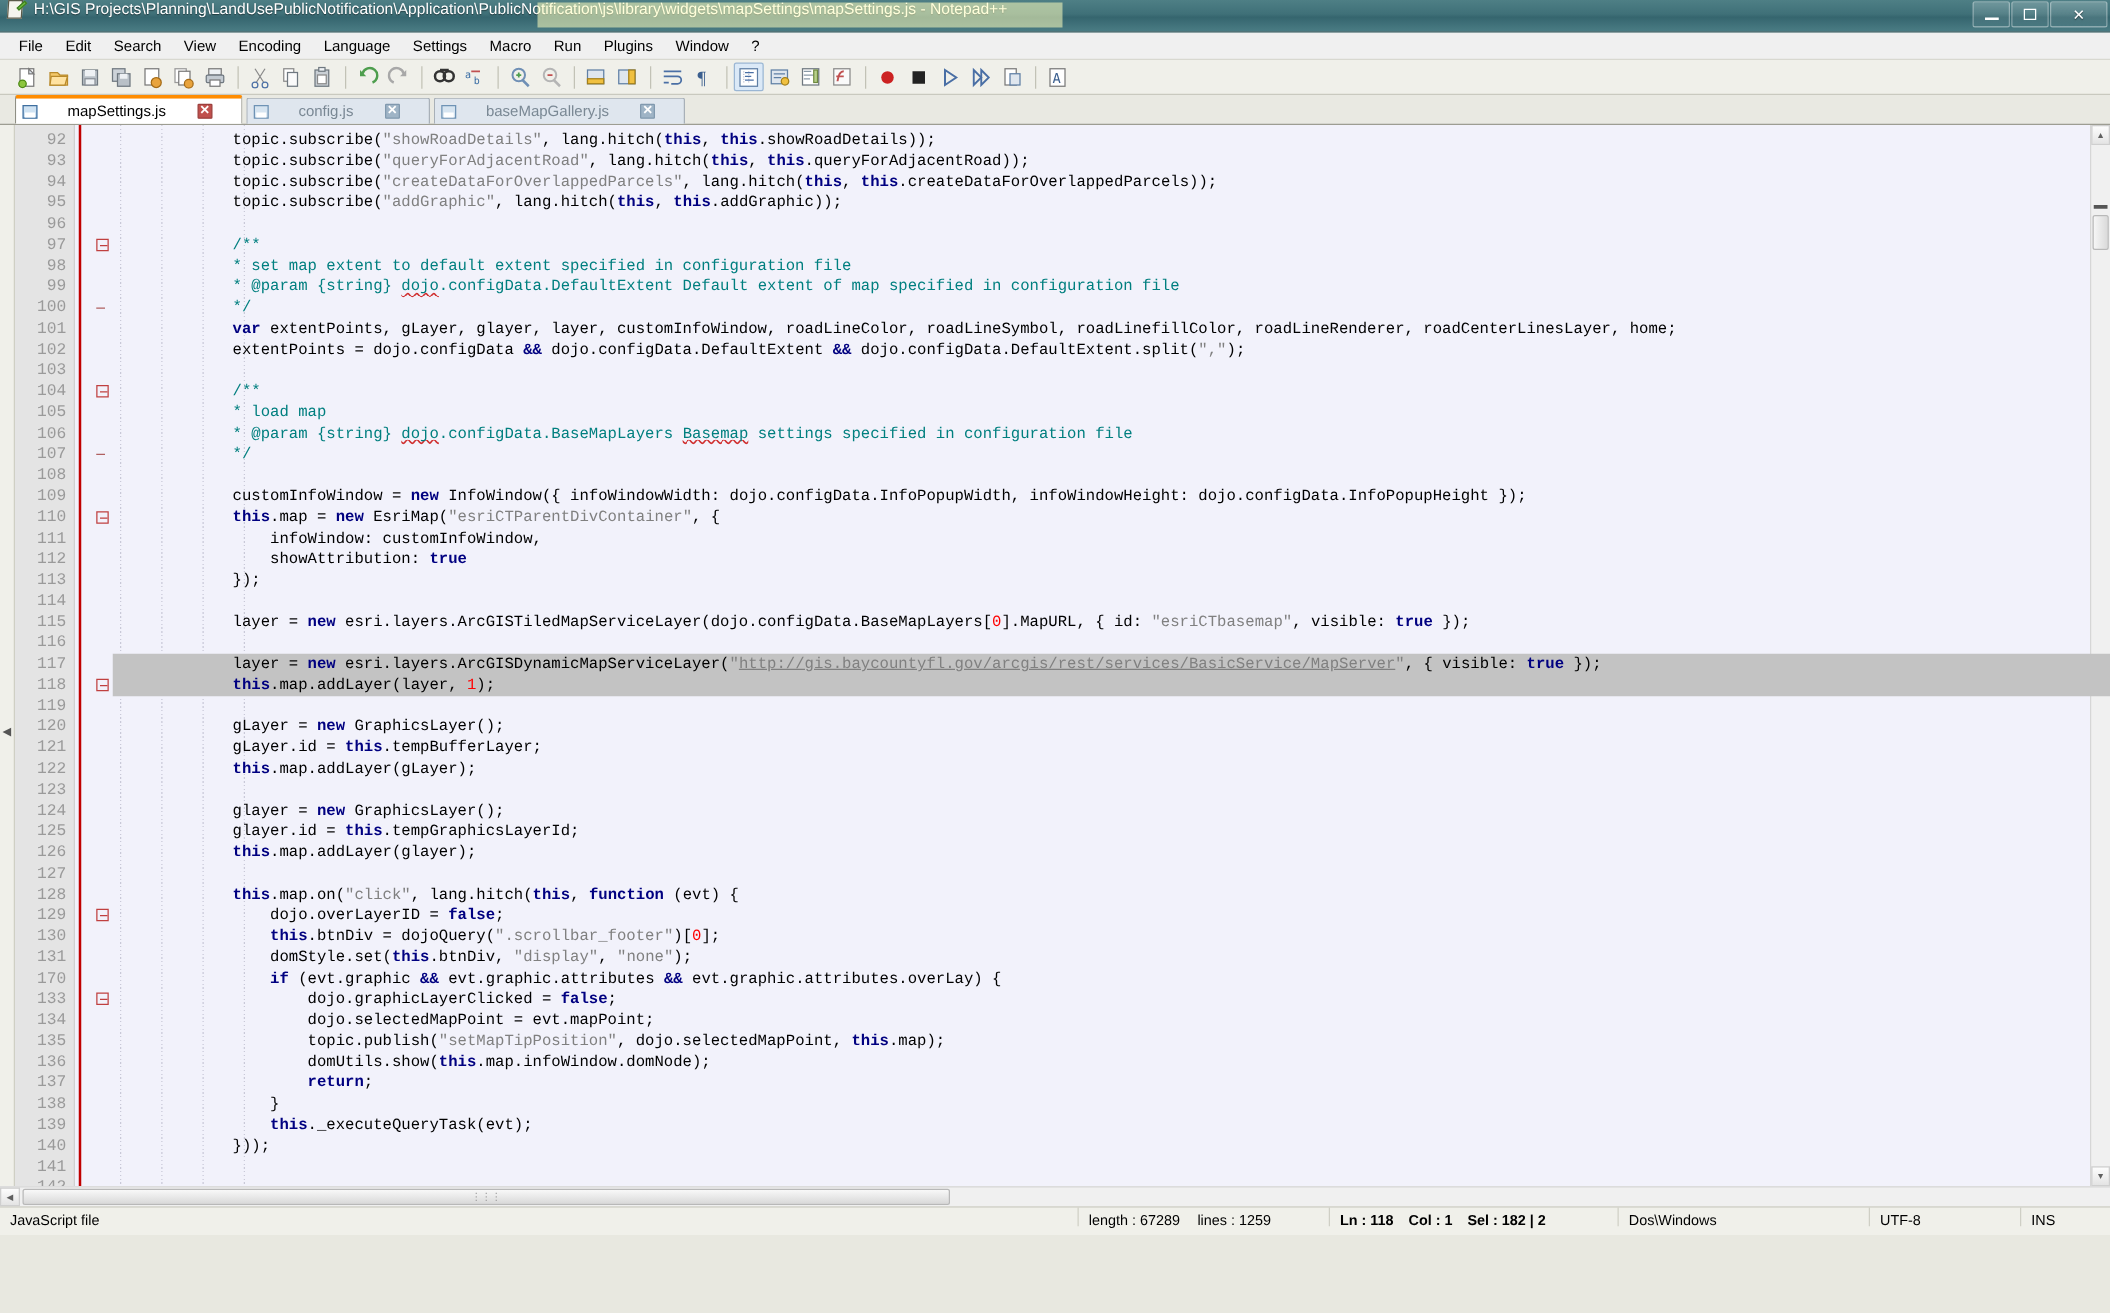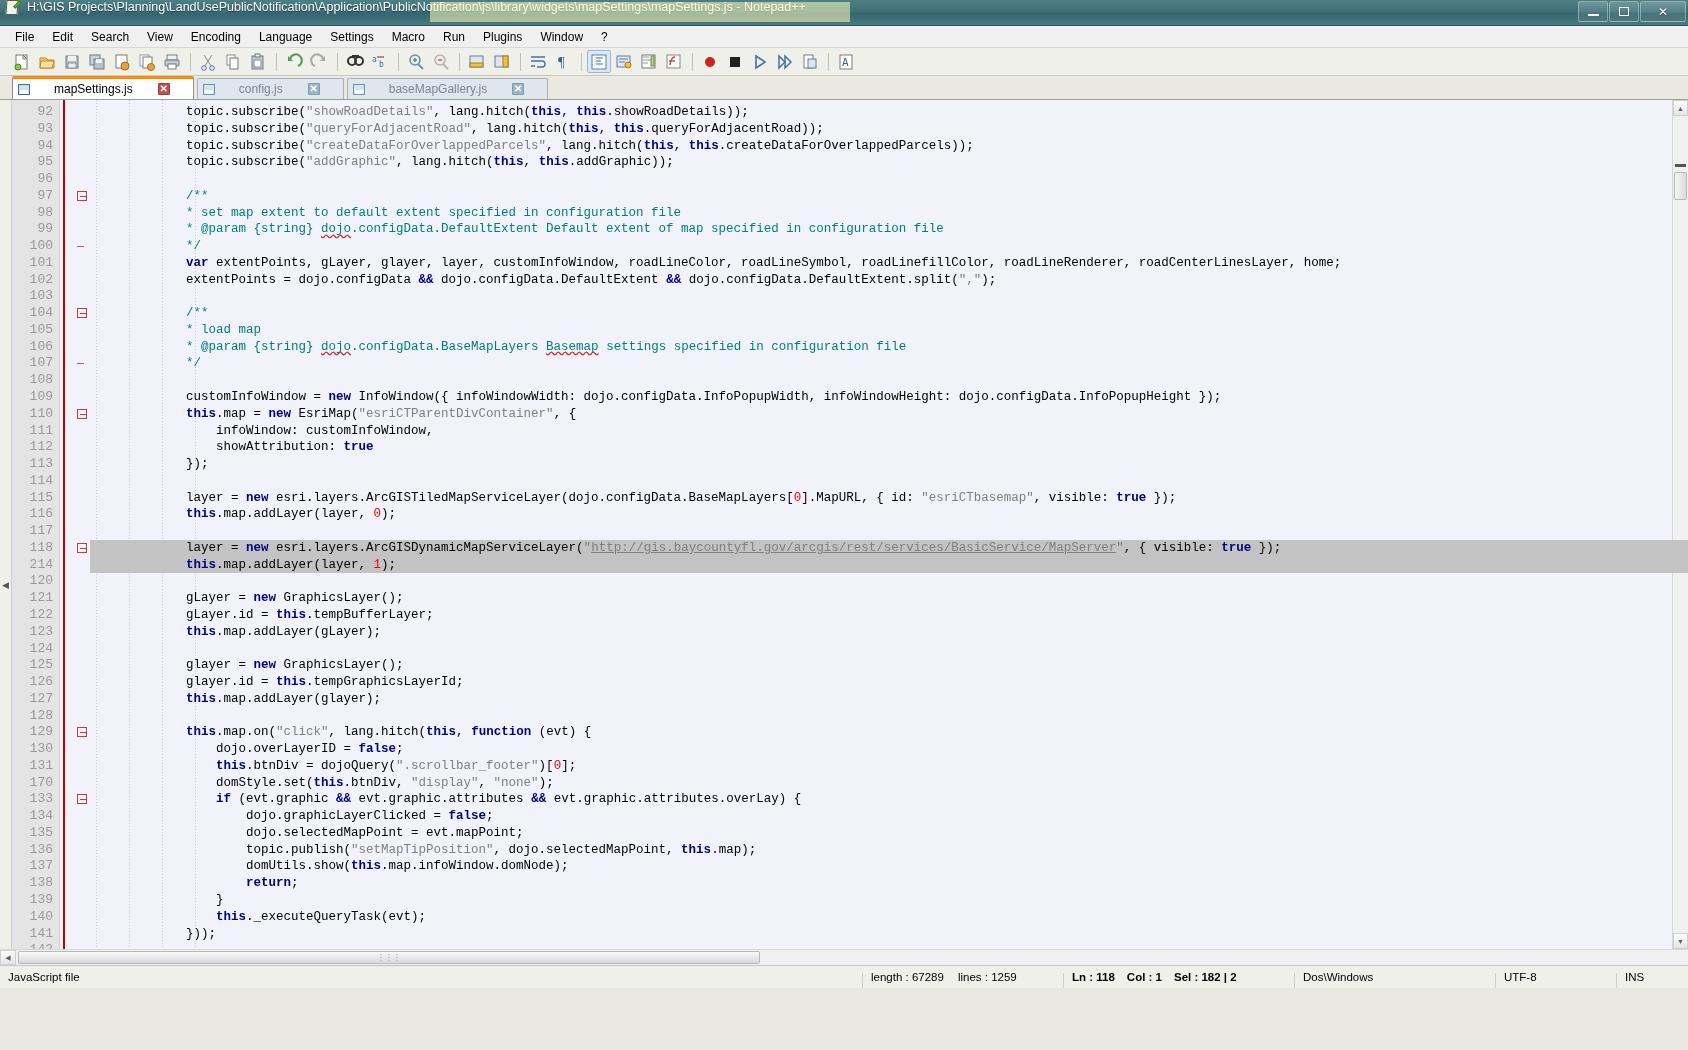--- a/index.html
+++ b/index.html
@@ -228,21 +228,21 @@
     background: linear-gradient(to bottom,#f8f8f8,#d9d9d9);
     border: 1px solid #b8b8b8; border-radius: 2px;
     display:flex; align-items:center; justify-content:center;
     font-size: 8px; color: #999;
   }
 
   
   #statusbar {
     height: 23px; background: #f0f0ea;
     border-top: 1px solid #c6c6bc;
-    display: flex; align-items: flex-end;
+    display: flex; align-items: flex-start;
     font-size: 11.5px; color: #000;
   }
   .sb { padding: 0 8px; height: 100%; display: flex; align-items: center; white-space: nowrap; }
   .sb-sep { width: 1px; height: 15px; background: #cfcfc5; }
   #sb-doctype { width: 862px; }
   #sb-len { width: 200px; }
   #sb-pos  { width: 230px; font-weight: bold; }
   #sb-eol  { width: 200px; }
   #sb-enc  { width: 120px; }
   #sb-ins  { flex: 1; }
@@ -529,21 +529,21 @@
       <div class="ln">109</div>
       <div class="ln">110</div>
       <div class="ln">111</div>
       <div class="ln">112</div>
       <div class="ln">113</div>
       <div class="ln">114</div>
       <div class="ln">115</div>
       <div class="ln">116</div>
       <div class="ln">117</div>
       <div class="ln">118</div>
-      <div class="ln">214</div>
+      <div class="ln">119</div>
       <div class="ln">120</div>
       <div class="ln">121</div>
       <div class="ln">122</div>
       <div class="ln">123</div>
       <div class="ln">124</div>
       <div class="ln">125</div>
       <div class="ln">126</div>
       <div class="ln">127</div>
       <div class="ln">128</div>
       <div class="ln">129</div>
@@ -658,21 +658,20 @@
         <div class="cl"><span class="cm">            * @param {string} </span><span class="cm sp">dojo</span><span class="cm">.configData.BaseMapLayers </span><span class="cm sp">Basemap</span><span class="cm"> settings specified in configuration file</span></div>
         <div class="cl"><span class="cm">            */</span></div>
         <div class="cl">&nbsp;</div>
         <div class="cl"><span class="pl">            customInfoWindow = </span><span class="k">new</span><span class="pl"> InfoWindow({ infoWindowWidth: dojo.configData.InfoPopupWidth, infoWindowHeight: dojo.configData.InfoPopupHeight });</span></div>
         <div class="cl"><span class="pl">            </span><span class="k">this</span><span class="pl">.map = </span><span class="k">new</span><span class="pl"> EsriMap(</span><span class="s">"esriCTParentDivContainer"</span><span class="pl">, {</span></div>
         <div class="cl"><span class="pl">                infoWindow: customInfoWindow,</span></div>
         <div class="cl"><span class="pl">                showAttribution: </span><span class="k">true</span></div>
         <div class="cl"><span class="pl">            });</span></div>
         <div class="cl">&nbsp;</div>
         <div class="cl"><span class="pl">            layer = </span><span class="k">new</span><span class="pl"> esri.layers.ArcGISTiledMapServiceLayer(dojo.configData.BaseMapLayers[</span><span class="n">0</span><span class="pl">].MapURL, { id: </span><span class="s">"esriCTbasemap"</span><span class="pl">, visible: </span><span class="k">true</span><span class="pl"> });</span></div>
-        <div class="cl"><span class="pl">            </span><span class="k">this</span><span class="pl">.map.addLayer(layer, </span><span class="n">0</span><span class="pl">);</span></div>
         <div class="cl">&nbsp;</div>
         <div class="cl selected"><span class="pl">            layer = </span><span class="k">new</span><span class="pl"> esri.layers.ArcGISDynamicMapServiceLayer(</span><span class="s">"</span><span class="url">http://gis.baycountyfl.gov/arcgis/rest/services/BasicService/MapServer</span><span class="s">"</span><span class="pl">, { visible: </span><span class="k">true</span><span class="pl"> });</span></div>
         <div class="cl selected"><span class="pl">            </span><span class="k">this</span><span class="pl">.map.addLayer(layer, </span><span class="n">1</span><span class="pl">);</span></div>
         <div class="cl">&nbsp;</div>
         <div class="cl"><span class="pl">            gLayer = </span><span class="k">new</span><span class="pl"> GraphicsLayer();</span></div>
         <div class="cl"><span class="pl">            gLayer.id = </span><span class="k">this</span><span class="pl">.tempBufferLayer;</span></div>
         <div class="cl"><span class="pl">            </span><span class="k">this</span><span class="pl">.map.addLayer(gLayer);</span></div>
         <div class="cl">&nbsp;</div>
         <div class="cl"><span class="pl">            glayer = </span><span class="k">new</span><span class="pl"> GraphicsLayer();</span></div>
         <div class="cl"><span class="pl">            glayer.id = </span><span class="k">this</span><span class="pl">.tempGraphicsLayerId;</span></div>

